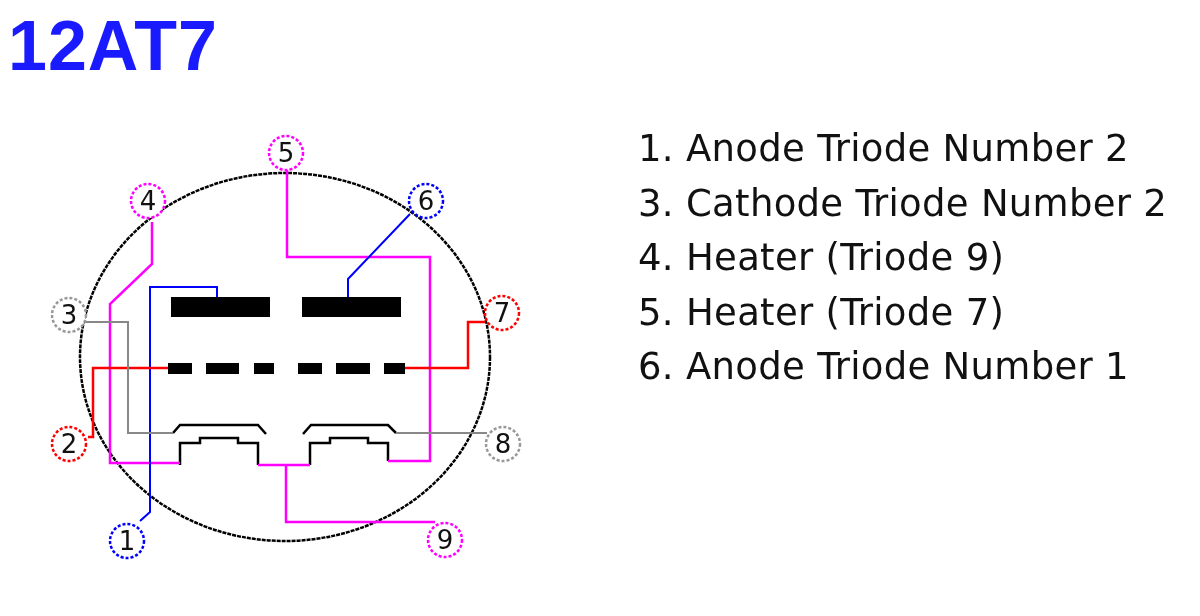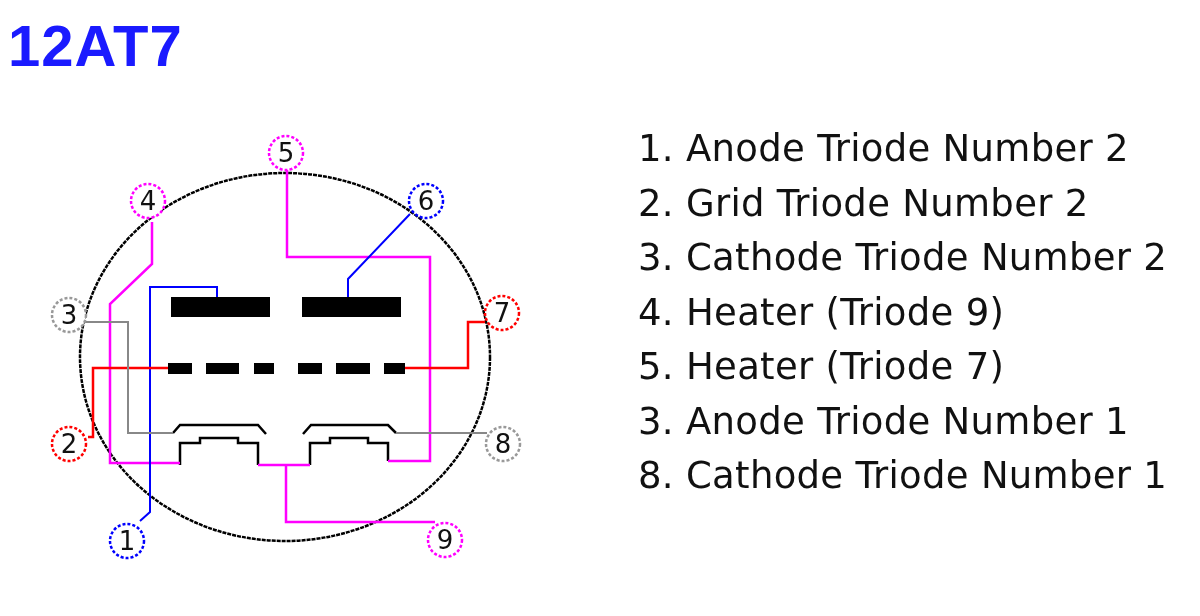--- a/index.html
+++ b/index.html
@@ -1,17 +1,17 @@
 <!DOCTYPE html>
 <html><head>
   <meta charset="utf-8">
   <style>
     html, body { margin: 0; padding: 0; background: #ffffff; }
     body { width: 1200px; height: 616px; position: relative; overflow: hidden; font-family: "Liberation Sans", sans-serif; }
-    .title { position: absolute; left: 8px; top: 6px; font-family: "Liberation Sans", sans-serif; font-weight: bold; font-size: 58px; color: #1a1aff; letter-spacing: 1px; line-height: 80px; }
+    .title { position: absolute; left: 8px; top: 6px; font-family: "Liberation Sans", sans-serif; font-weight: bold; font-size: 70px; color: #1a1aff; letter-spacing: 1px; line-height: 80px; }
     .diagram { position: absolute; left: 0; top: 0; }
     .legend { position: absolute; left: 630px; top: 114px; margin: 8px; padding: 0; list-style: none; }
     .legend li { font-family: "DejaVu Sans", sans-serif; font-size: 37px; line-height: 54.5px; color: #111; white-space: nowrap; letter-spacing: 0.3px; }
     .pin-label { font-family: "DejaVu Sans", sans-serif; font-size: 26px; fill: #111; }
   </style>
 </head>
 <body>
 
 <div class="title">12AT7</div>
 
@@ -96,19 +96,17 @@
     <text class="pin-label" x="503" y="453" text-anchor="middle">8</text>
   </g>
   <g>
     <circle cx="445" cy="540" r="17" fill="#fff" stroke="#ff00ff" stroke-width="2.5" stroke-dasharray="3 2"></circle>
     <text class="pin-label" x="445" y="549" text-anchor="middle">9</text>
   </g>
 </svg>
 
 <ol class="legend">
   <li>1. Anode Triode Number 2</li>
-  <li>2. Grid Triode Number 2</li>
   <li>3. Cathode Triode Number 2</li>
   <li>4. Heater (Triode 9)</li>
   <li>5. Heater (Triode 7)</li>
-  <li>3. Anode Triode Number 1</li>
-  <li>8. Cathode Triode Number 1</li>
+  <li>6. Anode Triode Number 1</li>
 </ol>
 
 </body></html>

